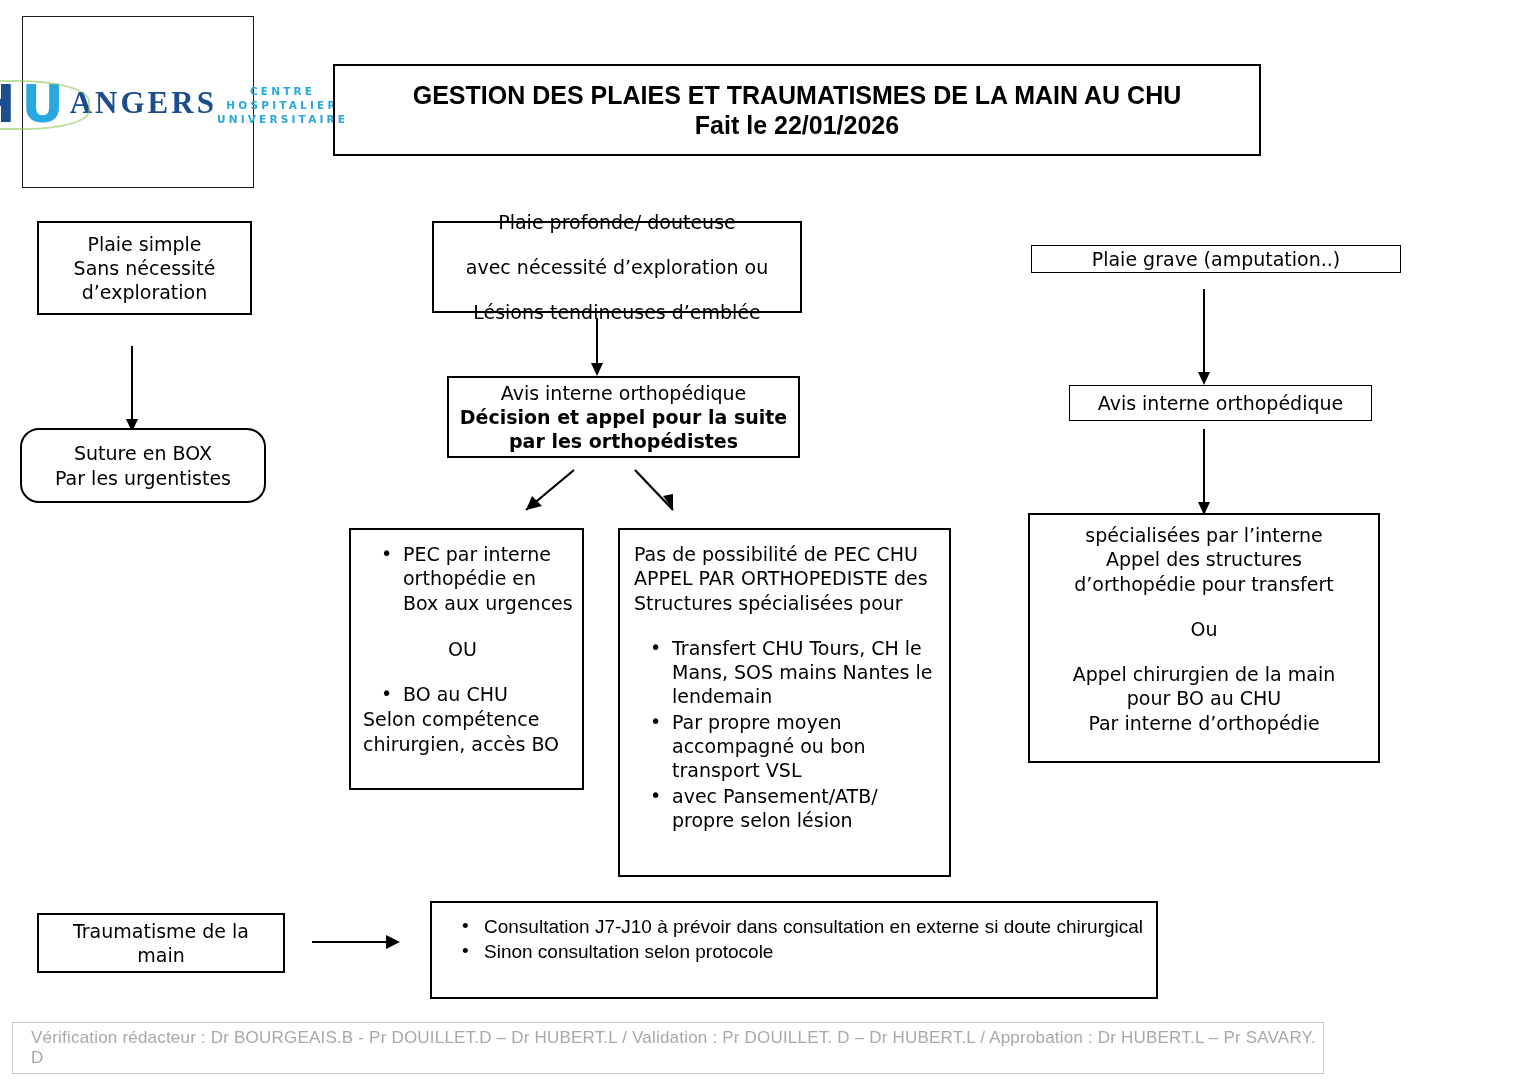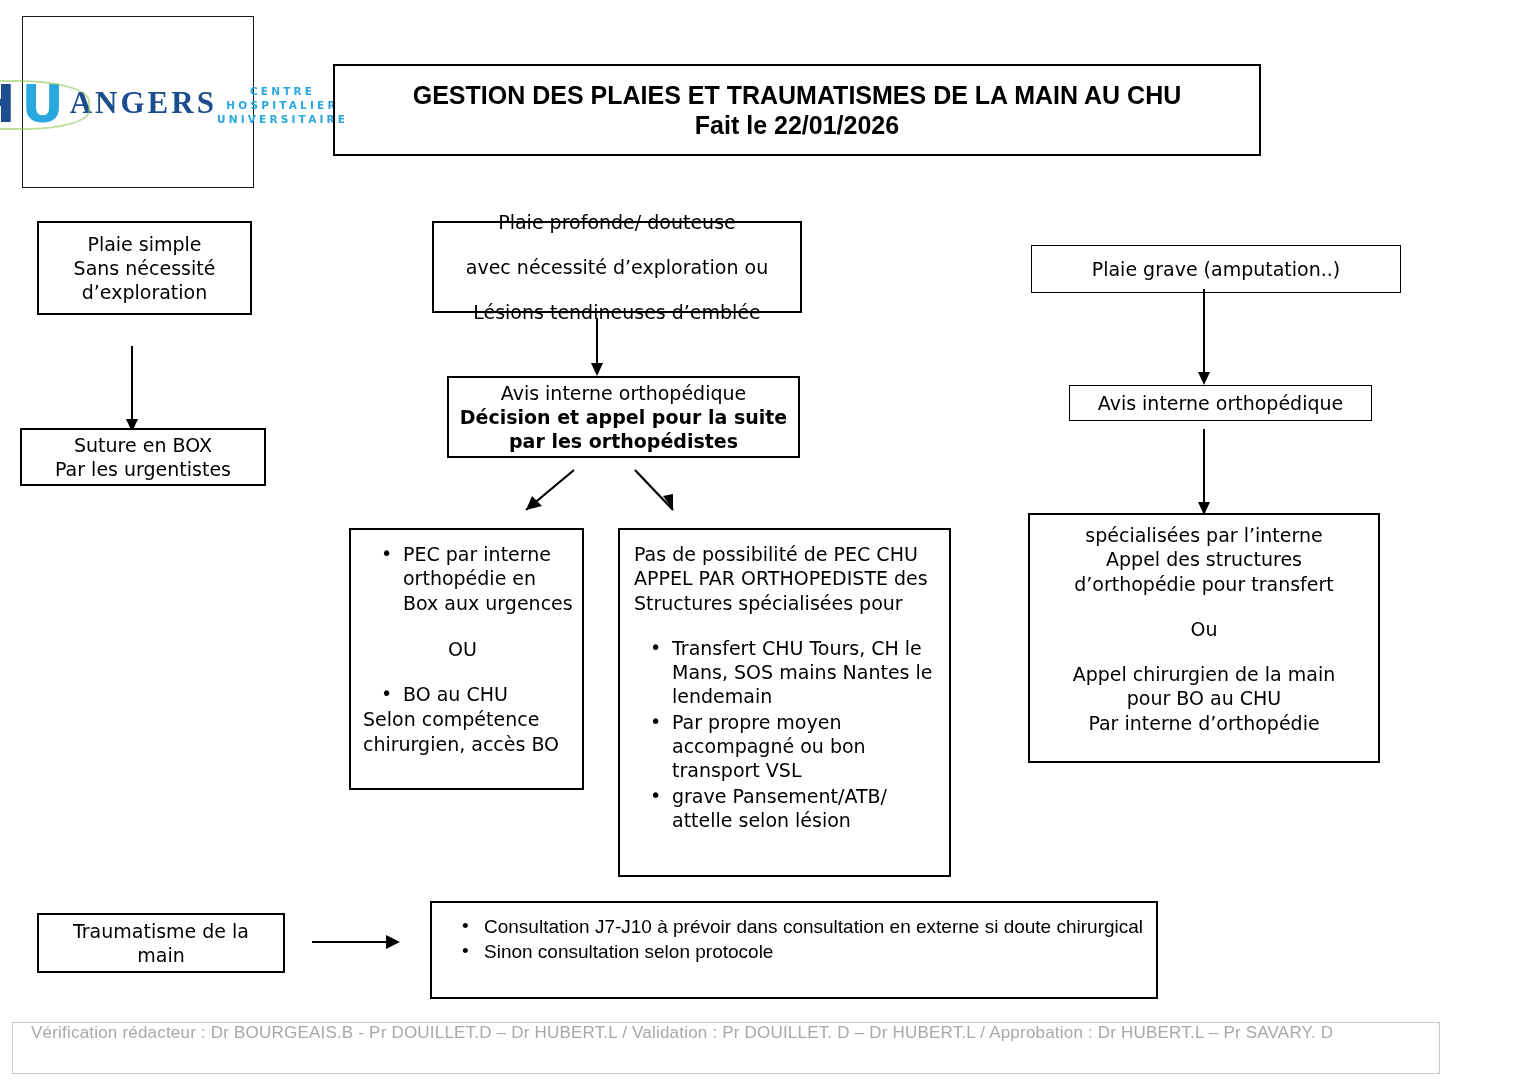--- a/index.html
+++ b/index.html
@@ -163,25 +163,26 @@
     border-top: 7px solid transparent;
     border-bottom: 7px solid transparent;
     border-left: 14px solid #000;
   }
 
   
   #footer {
     position: absolute;
     left: 12px;
     top: 1022px;
-    width: 1428px;
+    width: 1312px;
     height: 52px;
     box-sizing: border-box;
     border: 1px solid #c8c8c8;
     display: flex;
+    align-items: center;
     padding-left: 18px;
     color: #a8a8a8;
     font-family: "Liberation Sans", sans-serif;
     font-size: 17px;
     letter-spacing: .2px;
   }
 </style>
 </head>
 <body>
 
@@ -207,21 +208,21 @@
     <span class="ln">Plaie simple</span>
     <span class="ln">Sans nécessité</span>
     <span class="ln">d’exploration</span>
   </div>
 
   <div class="arrow-v" style="left:131px; top:346px; height:86px;">
     <div class="shaft" style="height:74px;"></div>
     <div class="head" style="top:73px;"></div>
   </div>
 
-  <div class="node center" style="left:20px; top:428px; width:246px; height:58px; padding:8px 6px;">
+  <div class="node center" style="left:20px; top:428px; width:246px; height:75px; padding:8px 6px;border-radius:19px;">
     <span class="ln">Suture en BOX</span>
     <span class="ln">Par les urgentistes</span>
   </div>
 
   <div class="node center" style="left:432px; top:221px; width:370px; height:92px; padding:4px 6px;gap:21px;">
     <span class="ln">Plaie profonde/ douteuse</span>
     <span class="ln">avec nécessité d’exploration ou</span>
     <span class="ln">Lésions tendineuses d’emblée</span>
   </div>
 
@@ -261,25 +262,25 @@
   <div class="node" style="left:618px; top:528px; width:333px; height:349px; padding:12px 10px 10px 0; justify-content:flex-start;">
     <div style="padding-left:14px;">
       <span class="ln">Pas de possibilité de PEC CHU</span>
       <span class="ln">APPEL PAR ORTHOPEDISTE des</span>
       <span class="ln">Structures spécialisées pour</span>
     </div>
     <div class="spacer-line"></div>
     <ul class="bl">
       <li>Transfert CHU Tours, CH le Mans, SOS mains Nantes le lendemain</li>
       <li>Par propre moyen accompagné ou bon transport VSL</li>
-      <li>grave Pansement/ATB/ attelle selon lésion</li>
+      <li>avec Pansement/ATB/ propre selon lésion</li>
     </ul>
   </div>
 
-  <div class="node thin center" style="left:1031px; top:245px; width:370px; height:48px; padding:2px 6px;">
+  <div class="node thin center" style="left:1031px; top:245px; width:370px; height:28px; padding:2px 6px;">
     <span class="ln">Plaie grave (amputation..)</span>
   </div>
 
   <div class="arrow-v" style="left:1203px; top:289px; height:96px;">
     <div class="shaft" style="height:84px;"></div>
     <div class="head" style="top:83px;"></div>
   </div>
 
   <div class="node thin center" style="left:1069px; top:385px; width:303px; height:36px; padding:2px 6px;">
     <span class="ln">Avis interne orthopédique</span>

